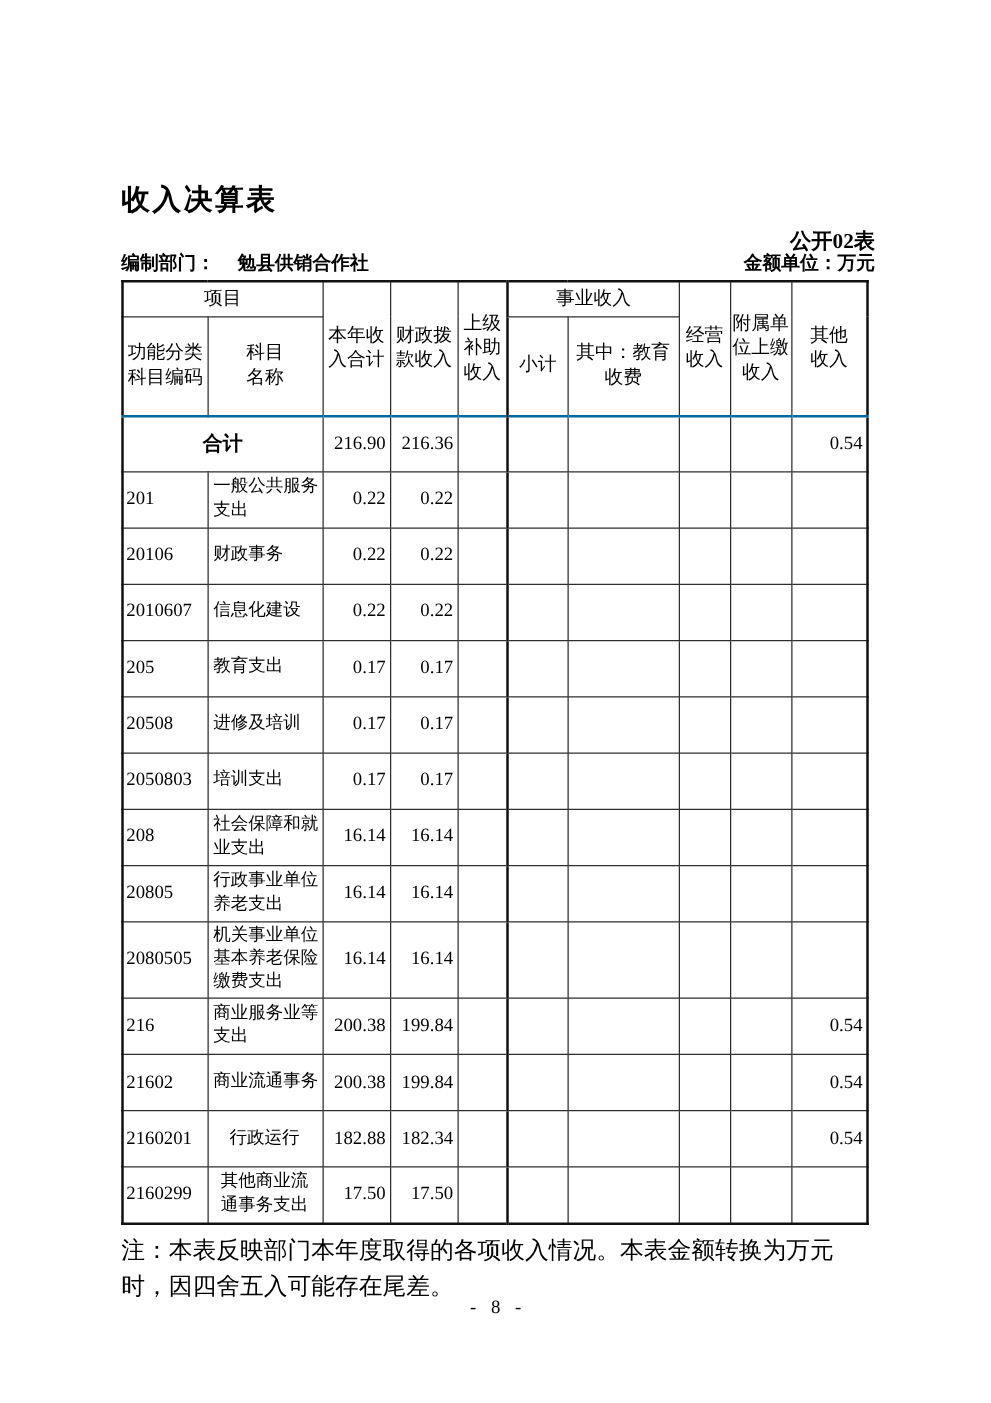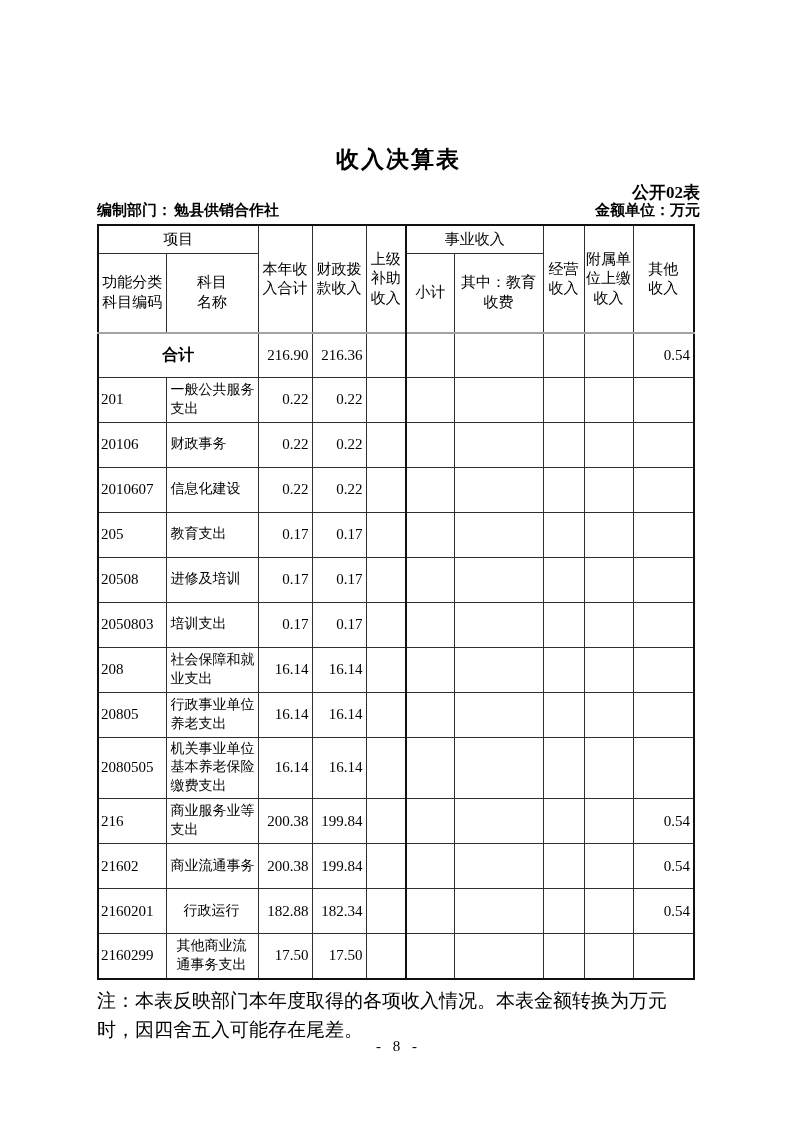--- a/index.html
+++ b/index.html
@@ -8,34 +8,34 @@
     background: #ffffff;
     font-family: "Liberation Serif", serif;
     color: #000000;
     overflow: hidden;
     position: relative;
   }
   .page { position: absolute; left: 0; top: 0; width: 793px; height: 1122px; background: #fff; }
 
   .doc-title {
     position: absolute; left: 97px; top: 144px; width: 603px;
-    text-align: center; font-size: 23px; font-weight: bold;
+    text-align: left; font-size: 23px; font-weight: bold;
     letter-spacing: 2px;
   }
   .table-code {
     position: absolute; left: 97px; top: 181px; width: 603px;
     text-align: right; font-size: 17px; font-weight: bold;
   }
   .meta-line {
     position: absolute; left: 97px; top: 201px; width: 603px;
     display: flex; justify-content: space-between;
     font-size: 15px; font-weight: bold; gap: 39px;
   }
   .meta-left { display: flex; }
-  .meta-left .val { margin-left: 2px; }
+  .meta-left .val { margin-left: 18px; }
 
   table.income {
     position: absolute; left: 97px; top: 224px;
     width: 596px;
     border-collapse: collapse; table-layout: fixed;
     border: 2px solid #111111;
   }
   table.income th, table.income td {
     border: 1px solid #2e2e2e;
     vertical-align: middle;
@@ -46,21 +46,21 @@
   tr.h2 { height: 80px; }
   table.income th {
     font-weight: normal; font-size: 15px; text-align: center;
     line-height: 1.3; padding: 0 1px;
   }
   th.education { text-align: right; padding-right: 5px; margin-left: 38px; }
   .thick-l { border-left: 2px solid #111111 !important; }
 
   tbody tr { height: 45px; }
   tr.total-row { height: 44px; }
-  tr.total-row td { border-top: 2px solid #a3a3a3; }
+  tr.total-row td { border-top: 2px solid #0369a1; }
   td.total-label { text-align: center; font-weight: bold; font-size: 16px; }
   td.code { text-align: left; padding-left: 2px; font-size: 15px; }
   td.name { text-align: left; padding: 2px 2px 2px 4px; font-size: 14px; line-height: 1.35; }
   td.name.center { text-align: center; padding-left: 1px; }
   td.num { text-align: right; padding-right: 3px; font-size: 15px; }
 
   .note {
     position: absolute; left: 97px; top: 986px; width: 600px;
     font-size: 19px; line-height: 1.55; text-align: left;
   }

